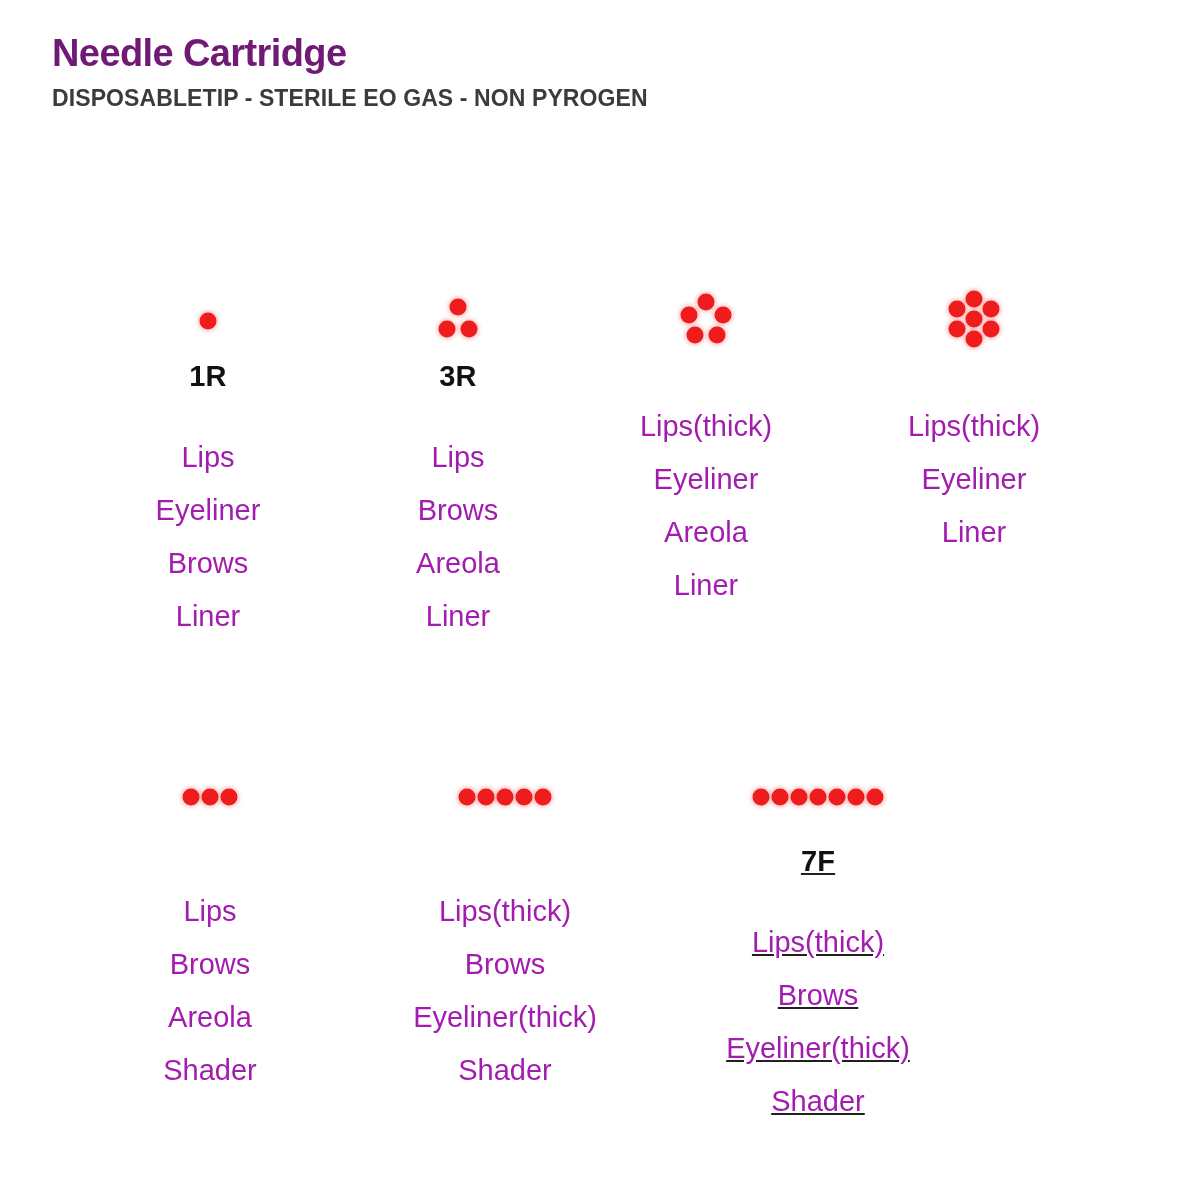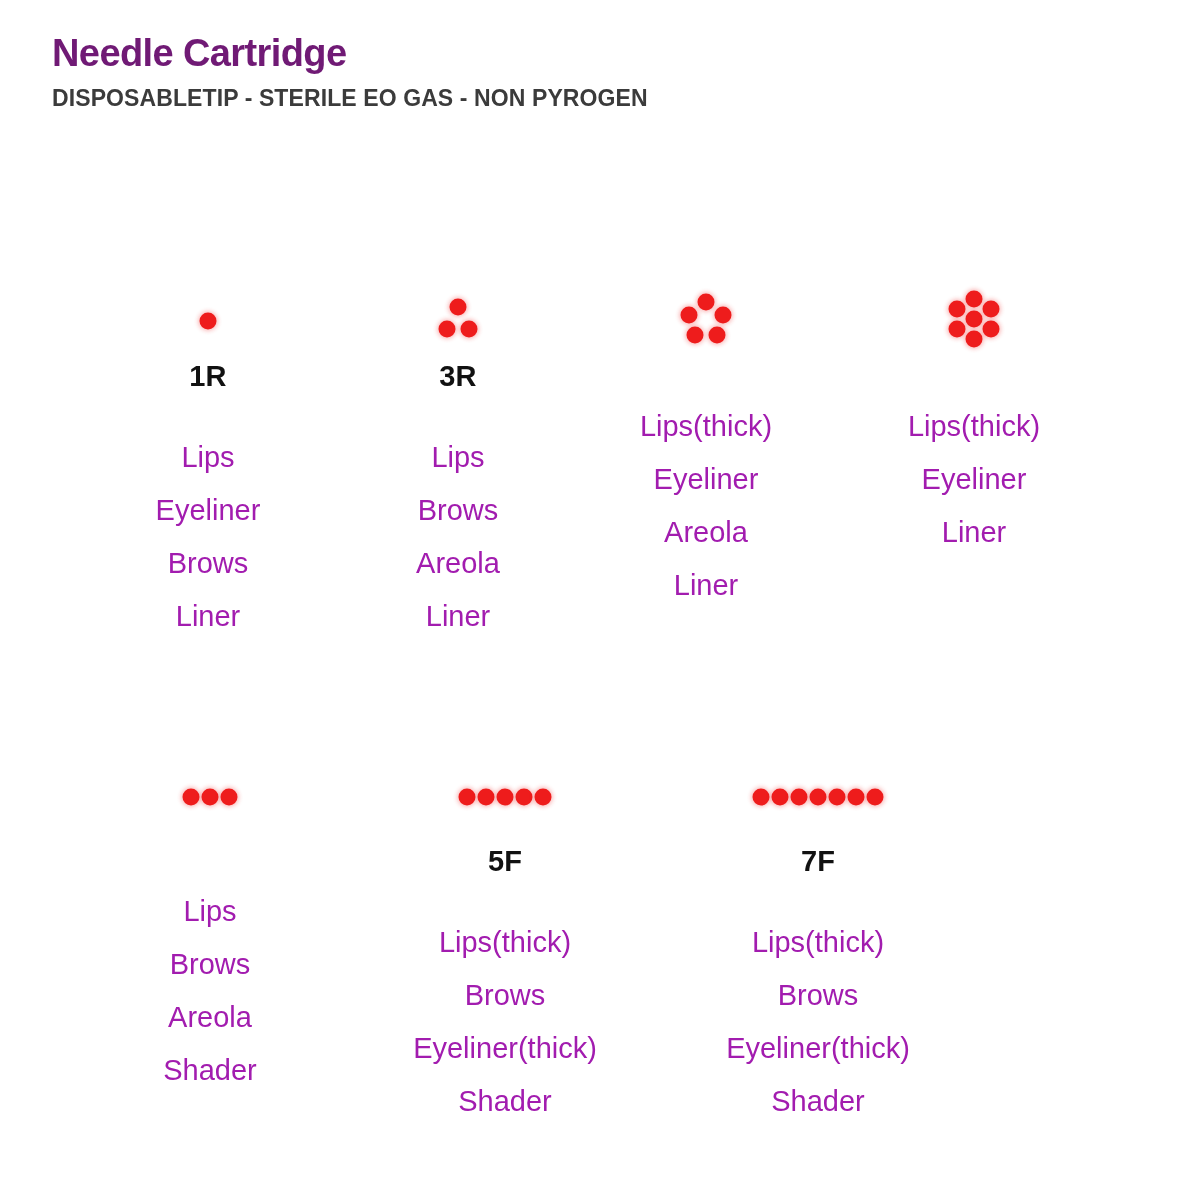--- a/index.html
+++ b/index.html
@@ -173,29 +173,28 @@
       </div>
     </div>
     <div class="needle-group" style="left: 505px; top: 755px;">
       <div class="pattern">
         <span class="dot" style="left: 112px; top: 30px; background: rgb(238, 28, 28);"></span>
         <span class="dot" style="left: 131px; top: 30px; background: rgb(238, 28, 28);"></span>
         <span class="dot" style="left: 150px; top: 30px; background: rgb(238, 28, 28);"></span>
         <span class="dot" style="left: 169px; top: 30px; background: rgb(238, 28, 28);"></span>
         <span class="dot" style="left: 188px; top: 30px; background: rgb(238, 28, 28);"></span>
       </div>
-      <div class="code-label">5F</div>
       <div class="uses">
         <div class="use-line">Lips(thick)</div>
         <div class="use-line">Brows</div>
         <div class="use-line">Eyeliner(thick)</div>
         <div class="use-line">Shader</div>
       </div>
     </div>
-    <div class="needle-group" style="left: 818px; top: 755px;">
+    <div class="needle-group" style="left: 818px; top: 755px; text-decoration: underline;">
       <div class="pattern">
         <span class="dot" style="left: 93px; top: 30px; background: rgb(238, 28, 28);"></span>
         <span class="dot" style="left: 112px; top: 30px; background: rgb(238, 28, 28);"></span>
         <span class="dot" style="left: 131px; top: 30px; background: rgb(238, 28, 28);"></span>
         <span class="dot" style="left: 150px; top: 30px; background: rgb(238, 28, 28);"></span>
         <span class="dot" style="left: 169px; top: 30px; background: rgb(238, 28, 28);"></span>
         <span class="dot" style="left: 188px; top: 30px; background: rgb(238, 28, 28);"></span>
         <span class="dot" style="left: 207px; top: 30px; background: rgb(238, 28, 28);"></span>
       </div>
       <div class="code-label">7F</div>

